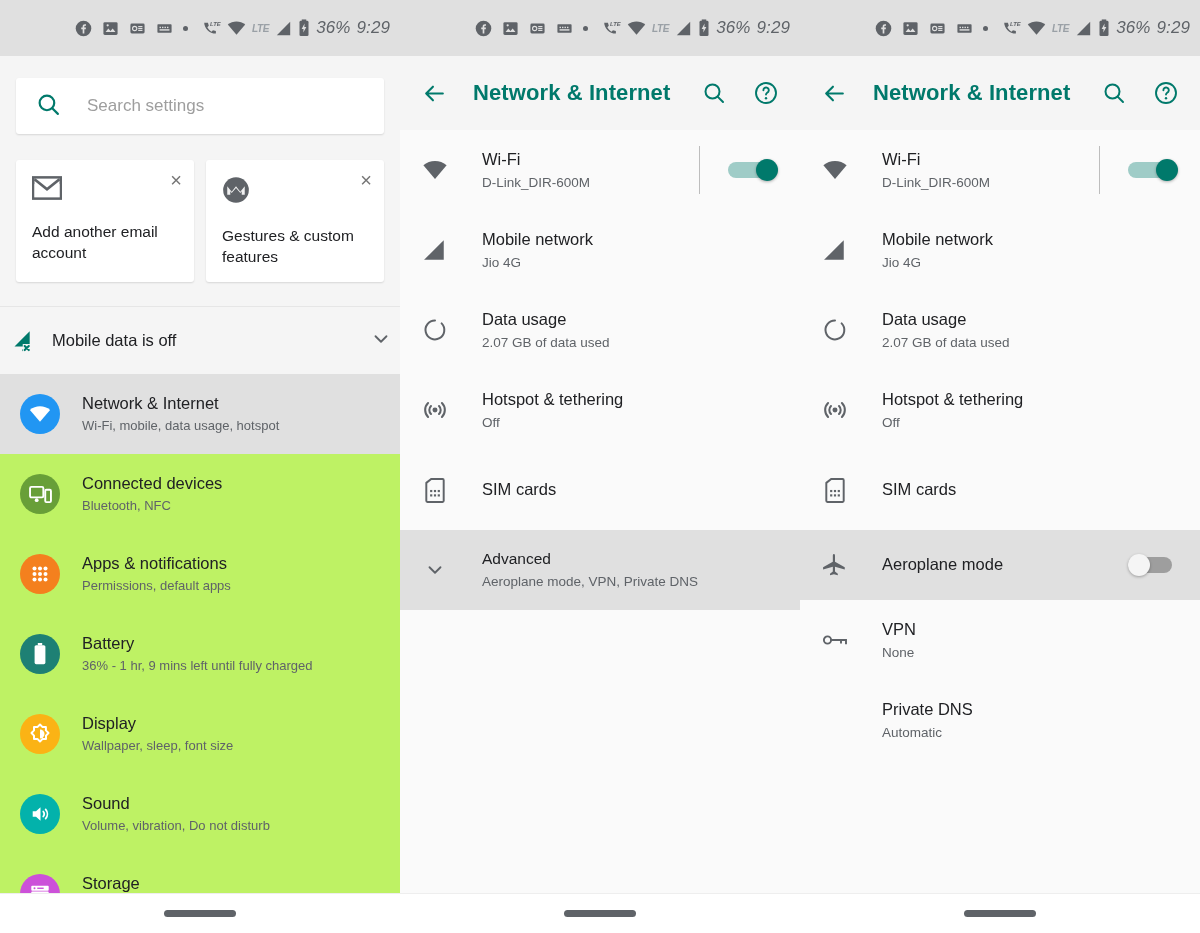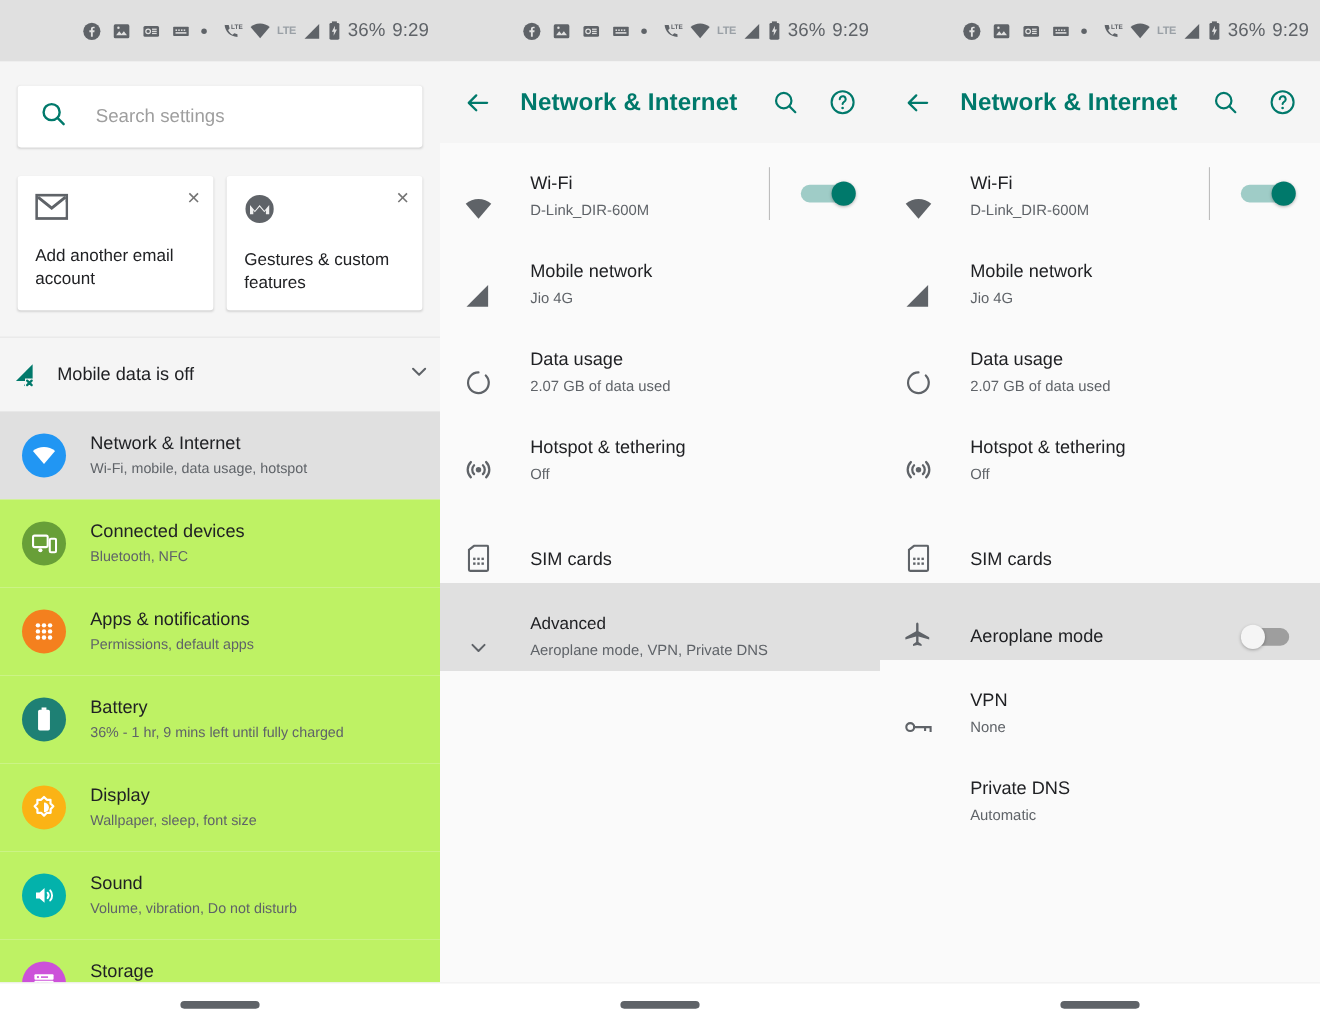--- a/index.html
+++ b/index.html
@@ -12,21 +12,21 @@
   .screen { position: relative; width: 1200px; height: 933px; background: #fafafa; }
 
   
   .statusbar {
     position: absolute; top: 0; height: 56px; width: 400px;
     background: #e0e0e0;
     display: flex; align-items: center; justify-content: flex-end;
     padding-right: 10px; gap: 0;
   }
   .sb-left-icons { display: flex; align-items: center; gap: 10px; margin-right: 14px; }
-  .sb-right-icons { display: flex; align-items: center; gap: 6px; }
+  .sb-right-icons { display: flex; align-items: center; gap: 6px; font-style: italic; }
   .sb-ico { color: #5f6368; display: inline-flex; align-items: center; }
   .sb-text { color: #5f6368; font-size: 17px; letter-spacing: .1px; }
   .sb-dot { width: 5px; height: 5px; border-radius: 50%; background: #5f6368; display:inline-block; }
   .sb-lte-small { font-size: 10px; font-weight: bold; color: #9aa0a6; letter-spacing: -.3px; }
 
   
   .panel { position: absolute; top: 56px; width: 400px; height: 877px; overflow: hidden; }
   #panel1 { left: 0; background: #f5f5f5; }
   #panel2 { left: 400px; background: #fafafa; }
   #panel3 { left: 800px; background: #fafafa; }
@@ -82,21 +82,21 @@
   }
   .appbar .back { color: #00796b; margin-right: 26px; display:flex; }
   .appbar .ab-title {
     color: #00796b; font-size: 22px; font-weight: bold; flex: 1;
     letter-spacing: .1px;
   }
   .appbar .ab-act { color: #00796b; margin-left: 28px; display: flex; }
 
   .list { background: #fafafa; }
   .row {
-    display: flex; align-items: flex-end; min-height: 80px; padding: 10px 22px 10px 20px;
+    display: flex; align-items: center; min-height: 80px; padding: 10px 22px 10px 20px;
     position: relative;
   }
   .row.highlight { background: #e0e0e0; }
   .r-icon {
     width: 30px; flex: 0 0 30px; display: flex; align-items: center; justify-content: center;
     color: #5f6368; margin-right: 32px;
   }
   .r-body { flex: 1; display: flex; flex-direction: column; }
   .r-title { font-size: 16.5px; color: #202124; line-height: 1.3; }
   .r-sub { font-size: 13.5px; color: #5f6368; margin-top: 4px; line-height: 1.3; }

